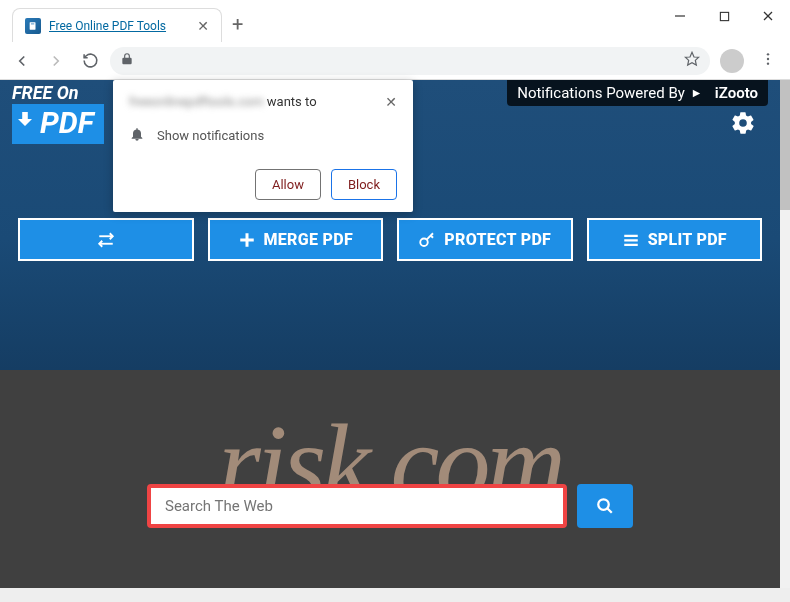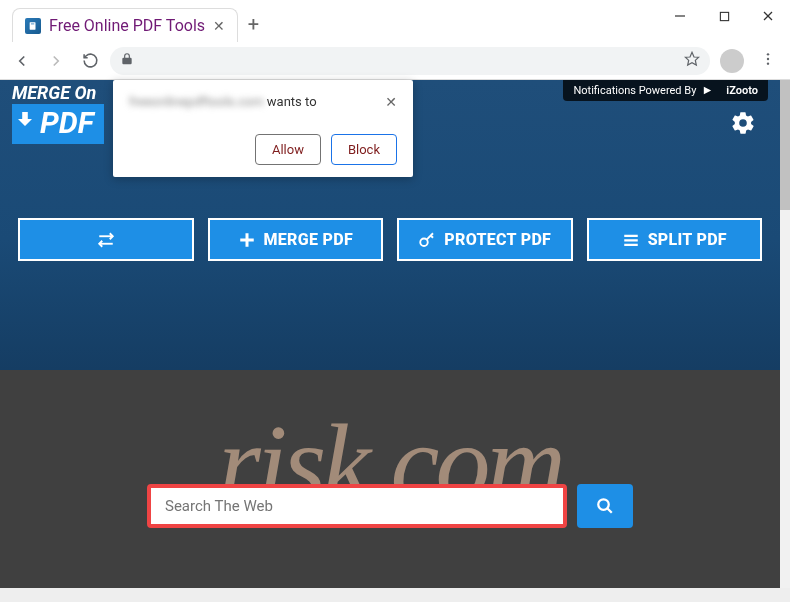--- a/index.html
+++ b/index.html
@@ -3,21 +3,21 @@
 <meta charset="utf-8">
 <style>
 * { margin: 0; padding: 0; box-sizing: border-box; font-family: -apple-system, BlinkMacSystemFont, "Segoe UI", Roboto, Arial, sans-serif; }
 body { width: 790px; height: 602px; background: #fff; position: relative; overflow: hidden; }
 
 
 .titlebar { height: 42px; background: #fff; display: flex; align-items: flex-end; border-bottom: none; position: relative; }
 .tab { display: flex; align-items: center; background: #fff; border-radius: 8px 8px 0 0; padding: 6px 12px; margin-left: 12px; height: 34px; border: 1px solid #ddd; border-bottom: none; gap: 8px; min-width: 210px; }
 .tab-favicon { width: 16px; height: 16px; background: linear-gradient(135deg,#2a7ab8,#185a8f); border-radius: 2px; display:flex; align-items:center; justify-content:center; }
 .tab-favicon svg { width:10px; height:10px; }
-.tab-title { font-size: 16px; color: #701a75; flex: 1; }
+.tab-title { font-size: 12px; color: #0369a1; flex: 1; text-decoration: underline; }
 .tab-close { color: #666; font-size: 14px; cursor: pointer; }
 .newtab { color: #666; font-size: 20px; margin: 0 10px 6px; cursor: pointer; }
 .window-controls { position: absolute; right: 0; top: 0; display: flex; height: 32px; }
 .win-btn { width: 44px; display: flex; align-items: center; justify-content: center; color: #333; cursor: pointer; }
 
 
 .toolbar { height: 38px; background: #fff; display: flex; align-items: center; padding: 0 8px; gap: 6px; border-bottom: 1px solid #ddd; }
 .nav-btn { width: 28px; height: 28px; display: flex; align-items: center; justify-content: center; border-radius: 50%; color: #5f6368; cursor: pointer; }
 .nav-btn.disabled { color: #bbb; }
 .omnibox { flex: 1; height: 28px; background: #f1f3f4; border-radius: 14px; display: flex; align-items: center; padding: 0 10px; gap: 8px; }
@@ -28,21 +28,21 @@
 .menu-dots { color: #5f6368; cursor: pointer; padding: 0 6px; }
 
 
 .content { position: relative; height: calc(602px - 42px - 38px - 14px); width: calc(100% - 10px); overflow: hidden; }
 .hero { background: linear-gradient(180deg,#1f4e7a 0%, #1a4a76 55%, #153d63 100%); height: 290px; position: relative; }
 .logo { position: absolute; left: 12px; top: 4px; color: #fff; font-weight: 700; line-height: 1; }
 .logo-top { font-size: 18px; font-style: italic; letter-spacing: 0; }
 .logo-pdf { background: #1e8fe6; color: #fff; padding: 4px 10px 6px 28px; font-size: 30px; position: relative; display: inline-block; margin-top: 2px; font-style: italic; }
 .logo-pdf::before { content: ""; position: absolute; left: 6px; top: 8px; width: 14px; height: 14px; background: #fff; clip-path: polygon(30% 0, 70% 0, 70% 50%, 100% 50%, 50% 100%, 0 50%, 30% 50%); }
 
-.notif-banner { position: absolute; right: 12px; top: 0; background: rgba(0,0,0,0.75); color: #fff; font-size: 11px; padding: 4px 10px; display: flex; align-items: center; gap: 6px; border-radius: 0 0 4px 4px; margin-left: 20px; }
+.notif-banner { position: absolute; right: 12px; top: 0; background: rgba(0,0,0,0.75); color: #fff; font-size: 15px; padding: 4px 10px; display: flex; align-items: center; gap: 6px; border-radius: 0 0 4px 4px; margin-left: 20px; }
 .izooto { color:#fff; font-weight:600; display:flex; align-items:center; gap:13px;}
 .gear { position: absolute; right: 24px; top: 30px; color: #fff; cursor: pointer; }
 
 .action-row { position: absolute; left: 0; right: 0; top: 138px; display: flex; justify-content: space-around; padding: 0 18px; gap: 14px; }
 .action-btn { flex: 1; background: #1e8fe6; border: 2px solid #fff; color: #fff; font-weight: 800; font-size: 16px; padding: 10px 8px; display: flex; align-items: center; justify-content: center; gap: 8px; cursor: pointer; letter-spacing: 0.3px; }
 .action-btn svg { width: 18px; height: 18px; }
 
 
 .lower { background: #404040; height: 232px; position: relative; display: flex; align-items: center; justify-content: center; }
 .watermark { position: absolute; font-size: 110px; font-weight: 300; color: #f2c9a9; opacity: 0.55; font-style: italic; letter-spacing: -4px; white-space: nowrap; left: 50%; top: 30px; transform: translateX(-50%); pointer-events: none; font-family: Georgia, serif; }
@@ -134,21 +134,21 @@
   <div class="menu-dots"><svg width="16" height="16" viewBox="0 0 24 24" fill="currentColor">
         <circle cx="12" cy="5" r="1.8"></circle>
         <circle cx="12" cy="12" r="1.8"></circle>
         <circle cx="12" cy="19" r="1.8"></circle>
       </svg></div>
 </div>
 
 <div class="content">
   <div class="hero">
     <div class="logo">
-      <div class="logo-top">MERGE On</div>
+      <div class="logo-top">FREE On</div>
       <div class="logo-pdf">PDF</div>
     </div>
 
     <div class="notif-banner">
       <span>Notifications Powered By</span>
       <span class="izooto">
         <svg width="11" height="11" viewBox="0 0 24 24" fill="#fff">
             <polygon points="4 4 20 12 4 20"></polygon>
           </svg>
         <span>iZooto</span>
@@ -215,17 +215,25 @@
 </div>
 <div class="statusbar"></div>
 
 <div class="perm-popup">
   <div class="perm-head">
     <div class="perm-origin">
       <span class="blurred">freeonlinepdftools.com</span><span> wants to</span>
     </div>
     <span class="perm-close">✕</span>
   </div>
+  <div class="perm-row">
+    <span class="bell">
+      <svg width="16" height="16" viewBox="0 0 24 24" fill="currentColor">
+          <path d="M12 22a2.5 2.5 0 0 0 2.5-2.5h-5A2.5 2.5 0 0 0 12 22zm6-6V11a6 6 0 0 0-5-5.9V4a1 1 0 1 0-2 0v1.1A6 6 0 0 0 6 11v5l-2 2v1h16v-1z"></path>
+        </svg>
+    </span>
+    <span>Show notifications</span>
+  </div>
   <div class="perm-actions">
     <div class="perm-btn">Allow</div>
     <div class="perm-btn block">Block</div>
   </div>
 </div>
 
 </body></html>

